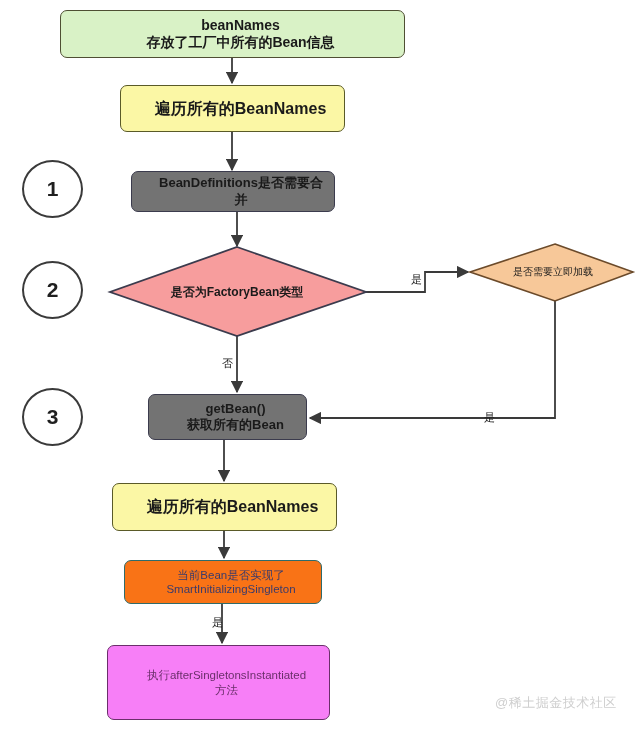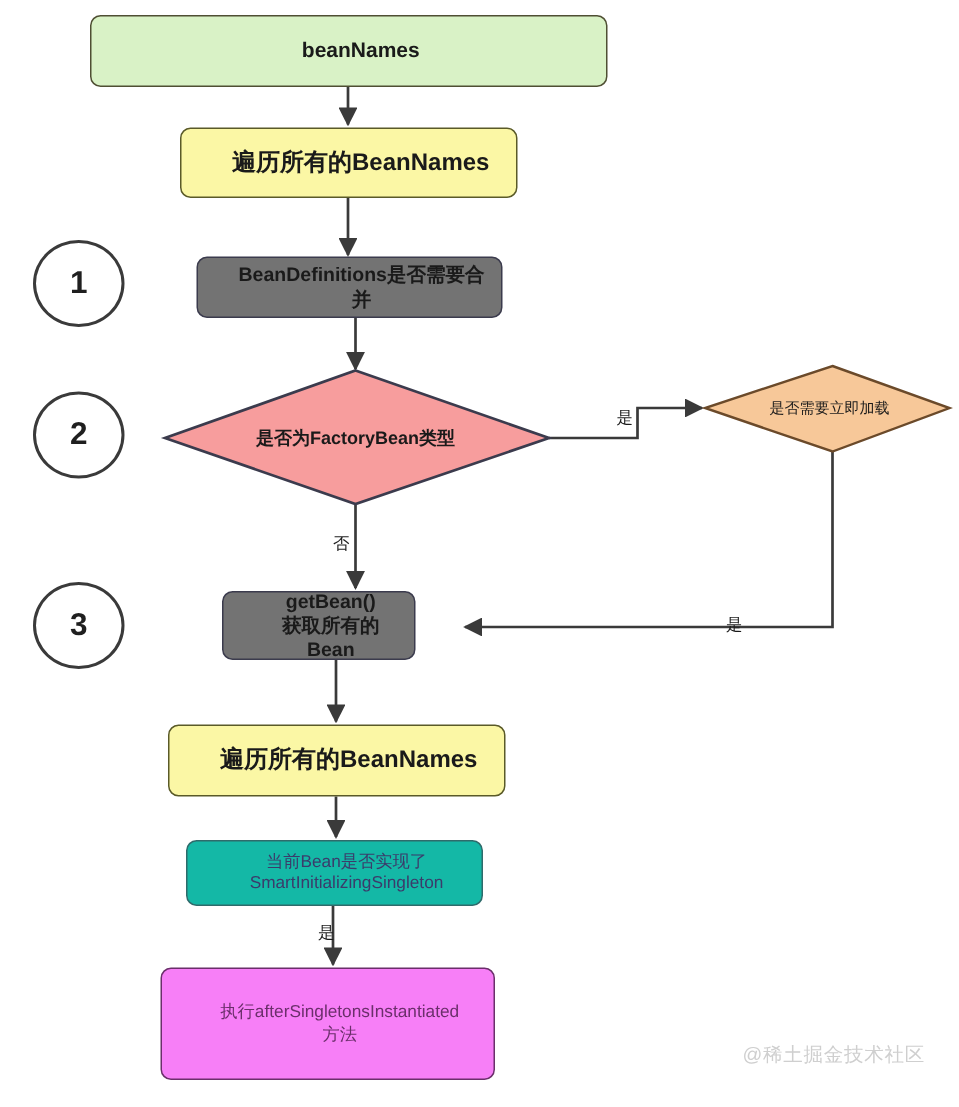--- a/index.html
+++ b/index.html
@@ -44,21 +44,21 @@
     padding: 0 8px;
     box-sizing: border-box;
     margin-left: 16px;
   }
   .node .line2 { display: block; }
 
   
   .n-green  { background: #d9f2c6; border-color: #4f4f33; color: #1a1a1a; font-weight: bold; }
   .n-yellow { background: #fbf7a5; border-color: #5a5a28; color: #1a1a1a; font-weight: bold; }
   .n-red    { background: #737373; border-color: #3b3b4d; color: #1a1a1a; font-weight: bold; }
-  .n-cyan   { background: #14b8a6; border-color: #2f6b6b; color: #3b3b6b; font-weight: normal; }
+  .n-cyan   { background: #f97316; border-color: #2f6b6b; color: #3b3b6b; font-weight: normal; }
   .n-magenta{ background: #f77ff7; border-color: #6b2f6b; color: #6b2f6b; font-weight: normal; }
 
   
   .diamond-label {
     position: absolute;
     display: flex;
     align-items: center;
     justify-content: center;
     text-align: center;
     color: #1a1a1a;
@@ -147,32 +147,33 @@
   <div class="step-circle" style="left:22px; top:261px; width:57px; height:54px; font-size:21px;">
     <span>2</span>
   </div>
   <div class="step-circle" style="left:22px; top:388px; width:57px; height:54px; font-size:21px;">
     <span>3</span>
   </div>
 
   <div class="node n-green" style="left:60px; top:10px; width:345px; height:48px; font-size:14px;">
     <span class="txt">
       <span class="line1">beanNames</span>
+      <span class="line2">存放了工厂中所有的Bean信息</span>
     </span>
   </div>
 
   <div class="node n-yellow" style="left:120px; top:85px; width:225px; height:47px; font-size:16px;">
     <span class="txt">遍历所有的BeanNames</span>
   </div>
 
   <div class="node n-red" style="left:131px; top:171px; width:204px; height:41px; font-size:13px;">
     <span class="txt">BeanDefinitions是否需要合并</span>
   </div>
 
-  <div class="node n-red" style="left:148px; top:394px; width:129px; height:46px; font-size:13px;">
+  <div class="node n-red" style="left:148px; top:394px; width:159px; height:46px; font-size:13px;">
     <span class="txt">
       <span class="line1">getBean()</span>
       <span class="line2">获取所有的Bean</span>
     </span>
   </div>
 
   <div class="node n-yellow" style="left:112px; top:483px; width:225px; height:48px; font-size:16px;">
     <span class="txt">遍历所有的BeanNames</span>
   </div>
 

